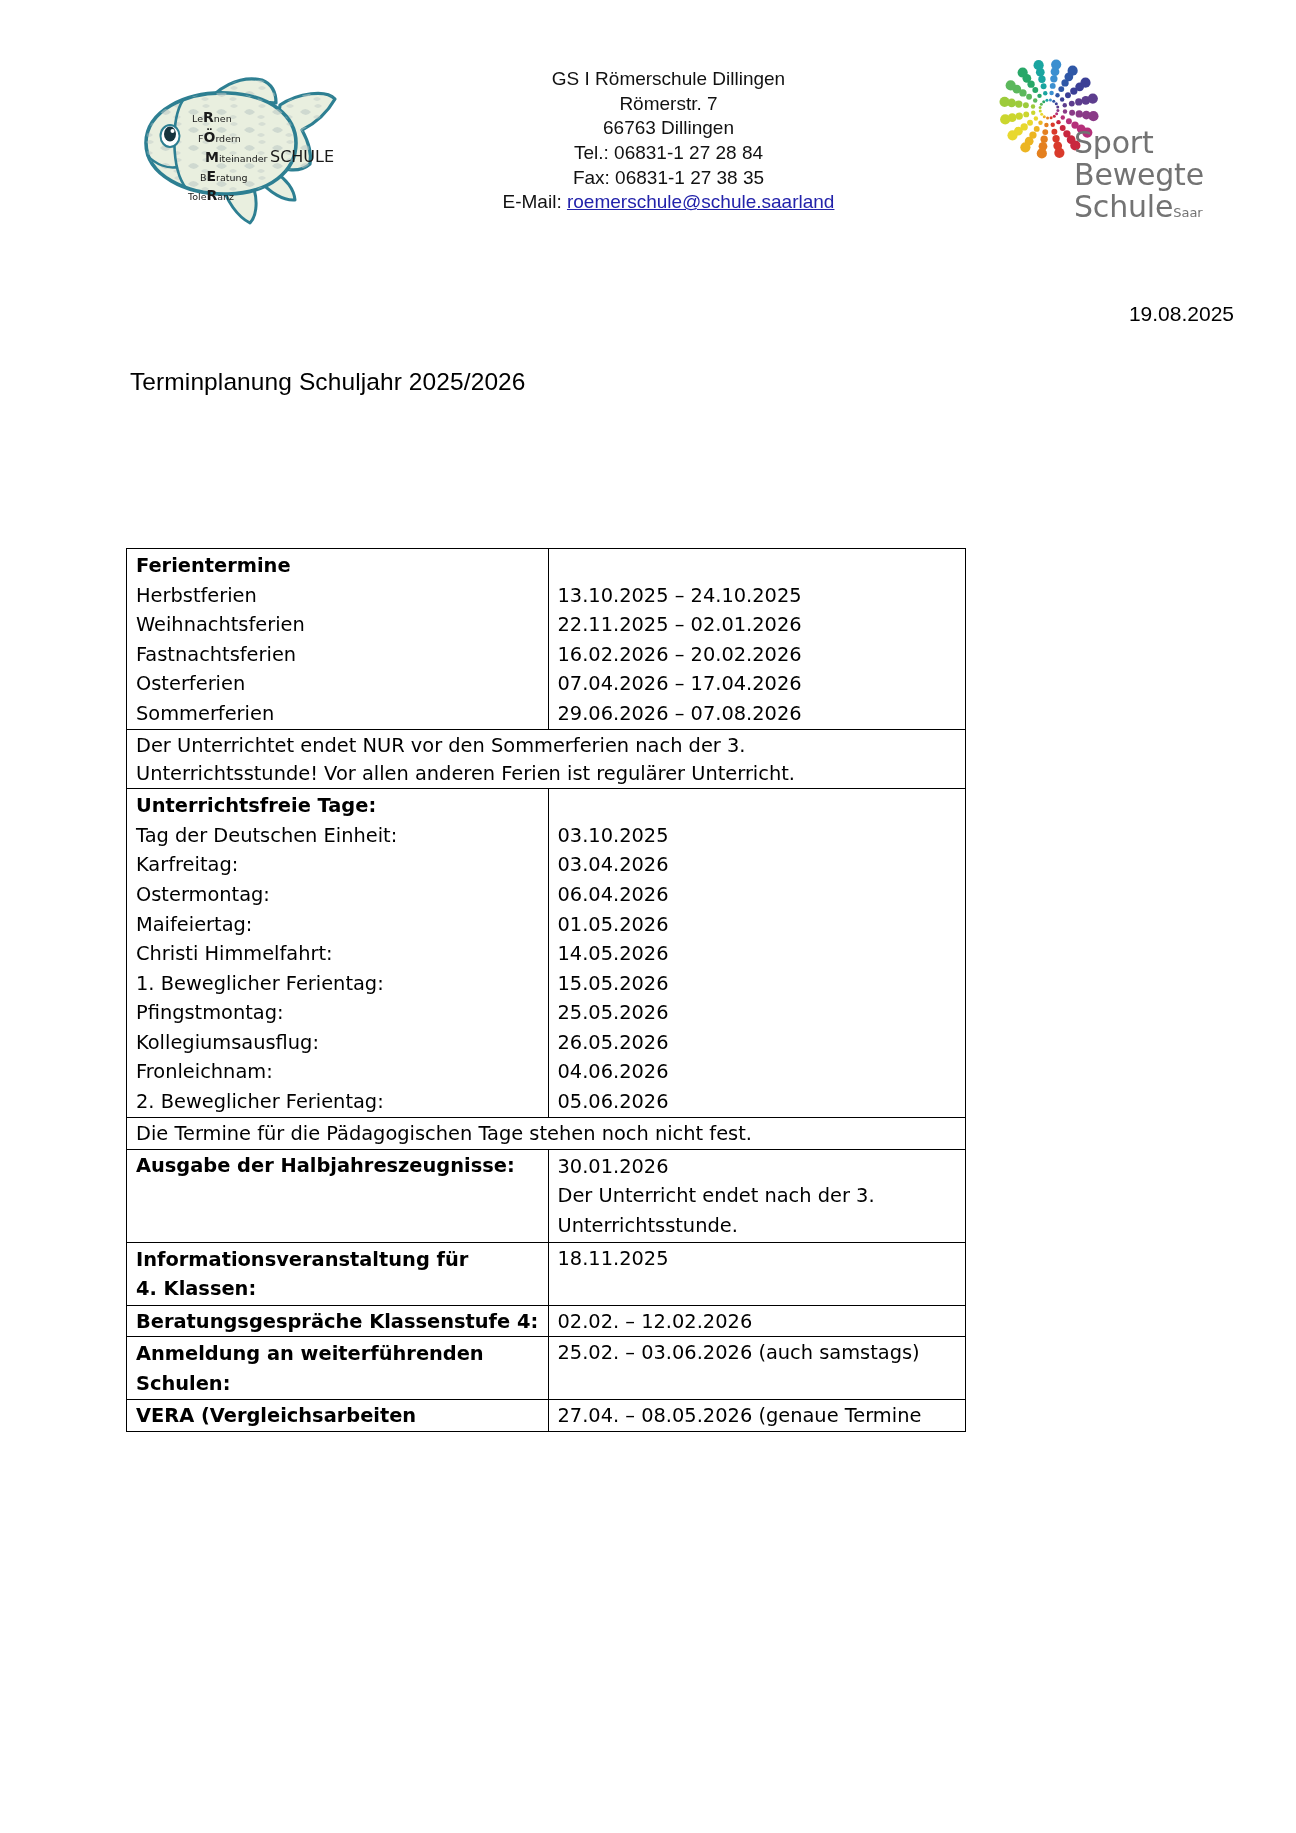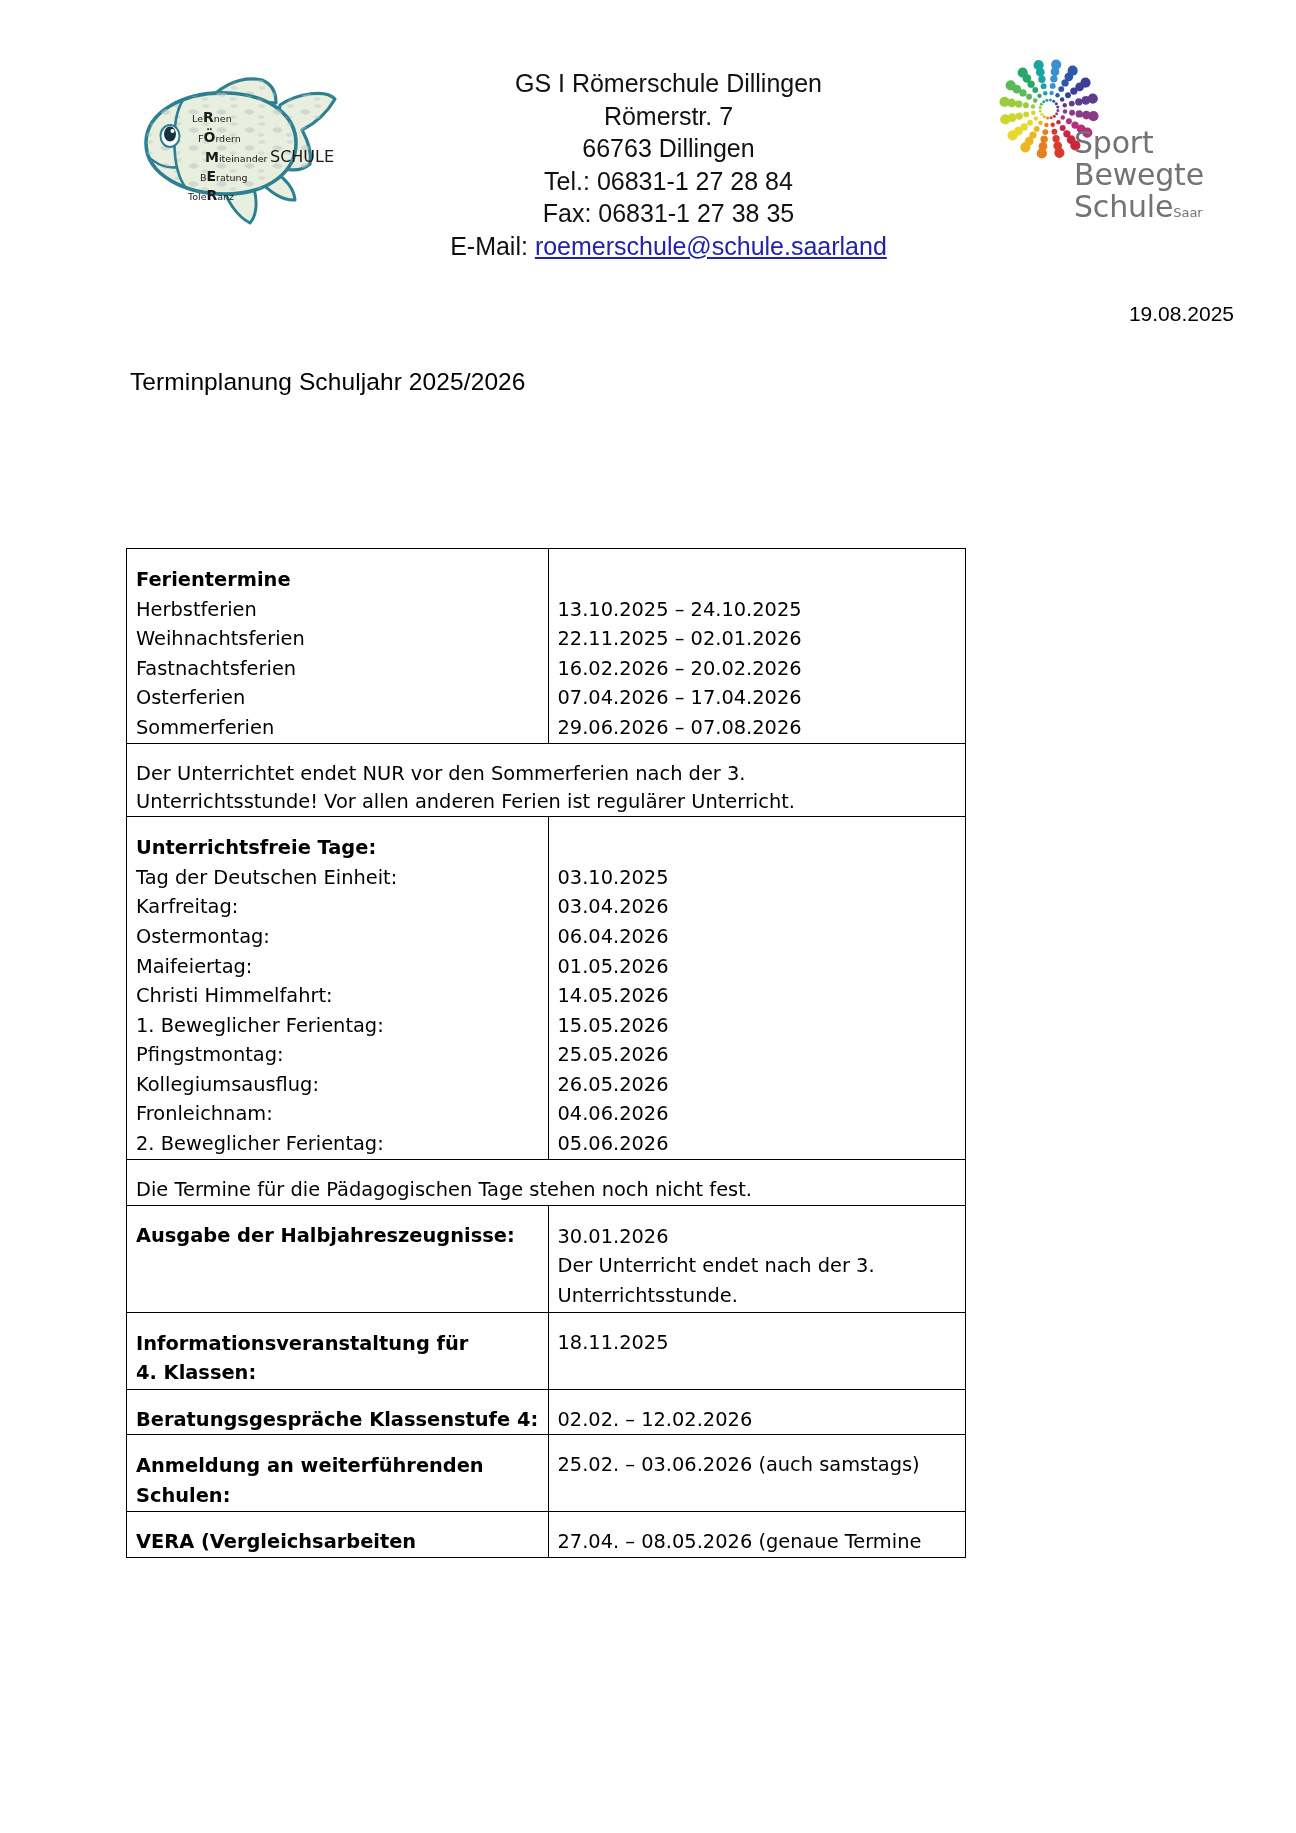--- a/index.html
+++ b/index.html
@@ -33,21 +33,21 @@
     position: relative;
     margin-top: 12px;
   }
   .fish-logo svg { display: block; width: 100%; height: 100%; }
 
   
   .address-block {
     flex: 1 1 auto;
     text-align: center;
     font-family: "Liberation Sans", sans-serif;
-    font-size: 25px;
+    font-size: 19px;
     line-height: 1.30;
     color: #111;
     padding-top: 12px;
     padding-right: 14px;
   }
   .address-line { white-space: nowrap; }
   .email-line { white-space: nowrap; }
   .email-link {
     color: #2222aa;
     text-decoration: underline;
@@ -114,21 +114,21 @@
   table.schedule {
     border-collapse: collapse;
     width: 840px;
     font-family: "DejaVu Sans", sans-serif;
     font-size: 19.4px;
     line-height: 1.42;
     color: #000;
   }
   table.schedule td {
     border: 1.3px solid #000;
-    padding: 16px 8px 1px 9px;
+    padding: 2px 8px 1px 9px;
     vertical-align: top;
   }
   td.label-col { width: 418px; }
   td.value-col { width: 420px; }
   .bold { font-weight: bold; }
   .nb { white-space: nowrap; }
   .block-cell { padding-top: 3px; padding-bottom: 3px; }
   .group-lines > div { padding: 1px 0; }
 </style>
 </head>

